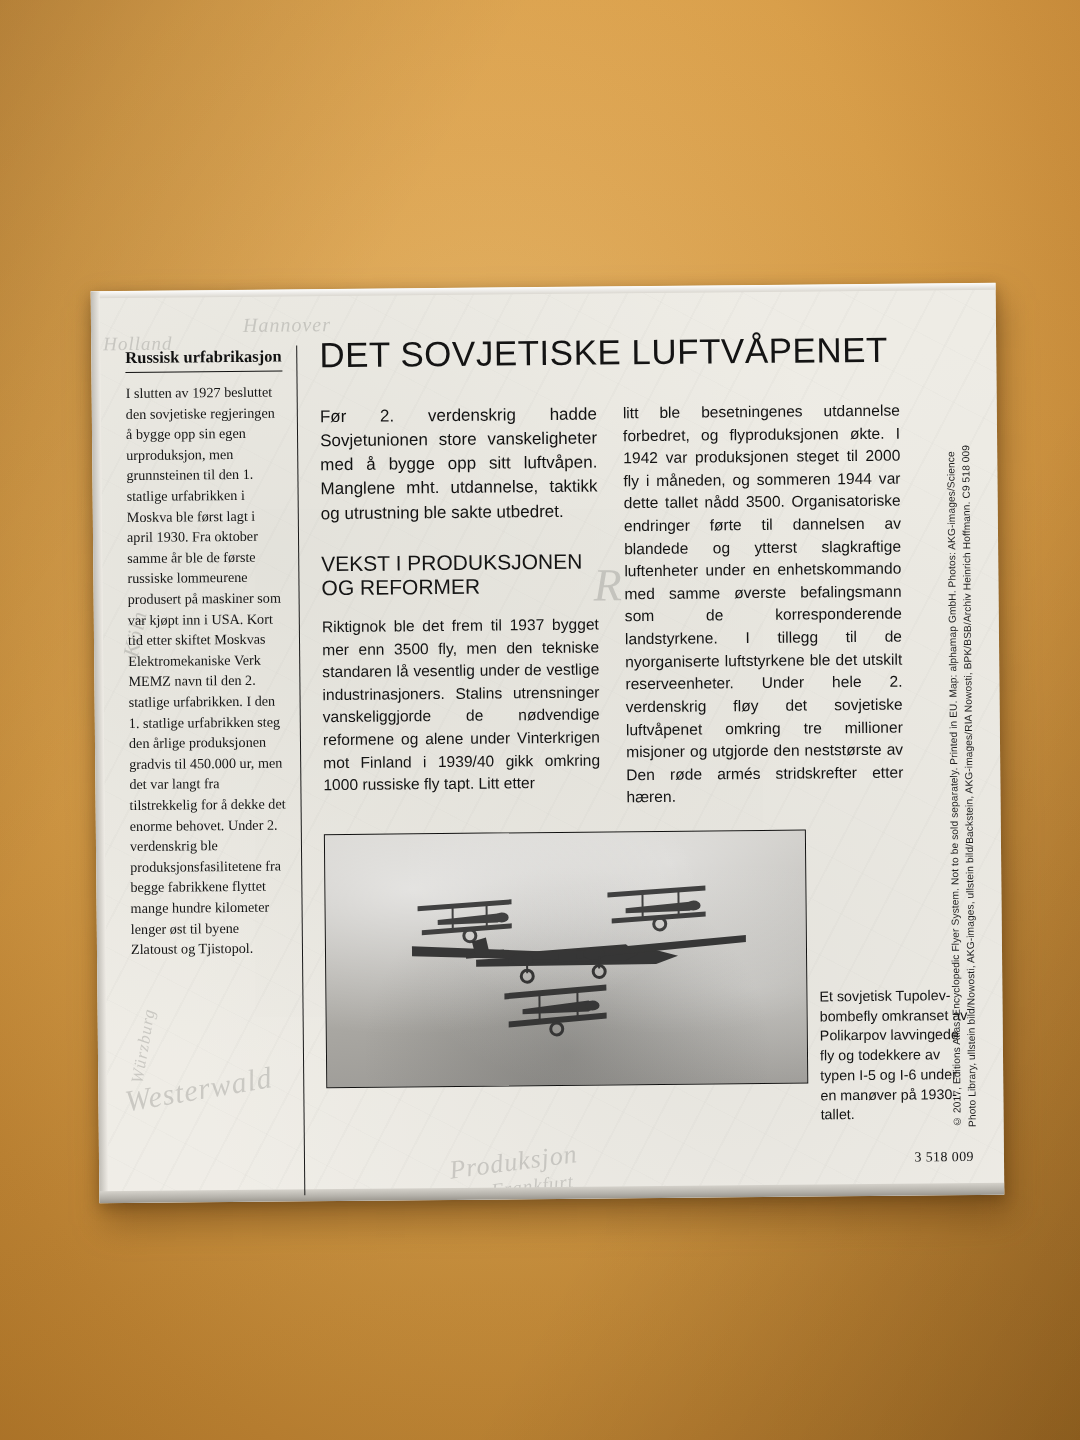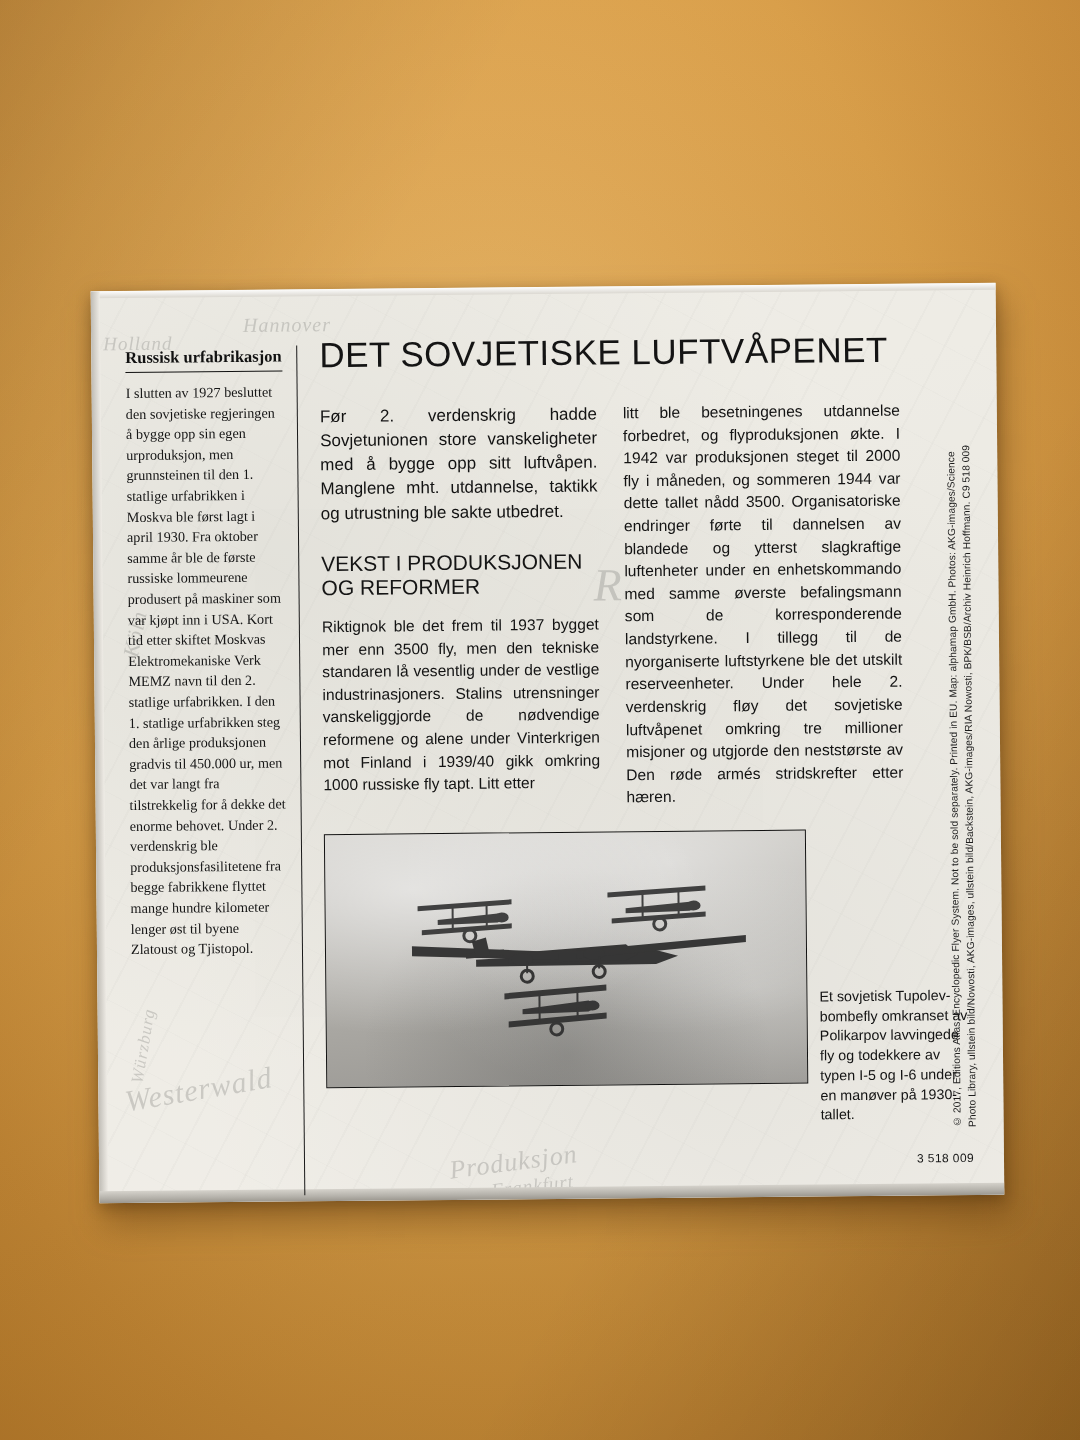--- a/index.html
+++ b/index.html
@@ -226,22 +226,22 @@
   .vcredit-inner {
     display: flex;
     flex-direction: row;
     height: 100%;
   }
 
   .code {
     position: absolute;
     right: 30px;
     bottom: 30px;
-    font-family: Liberation Sans, sans-serif;
-    font-size: 12px;
+    font-family: Liberation Serif, serif;
+    font-size: 14px;
     color: #171717;
     letter-spacing: 0.4px;
     margin-top: 48px;
   }
 
   
   .edge-top {
     position: absolute;
     left: 0; right: 0; top: 0;
     height: 7px;

